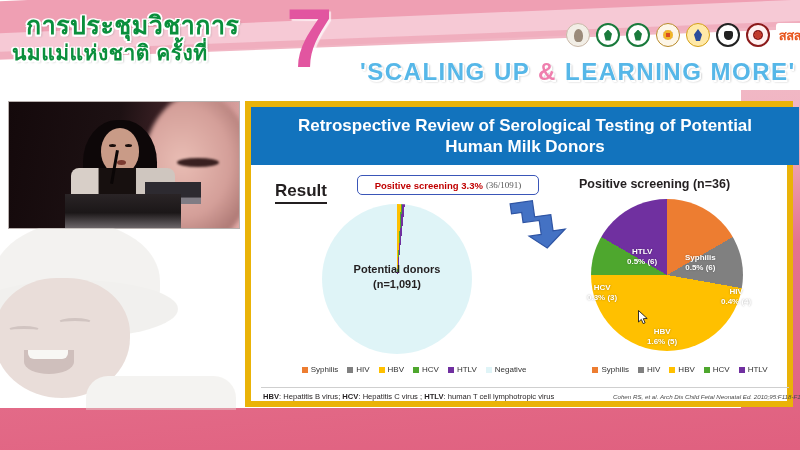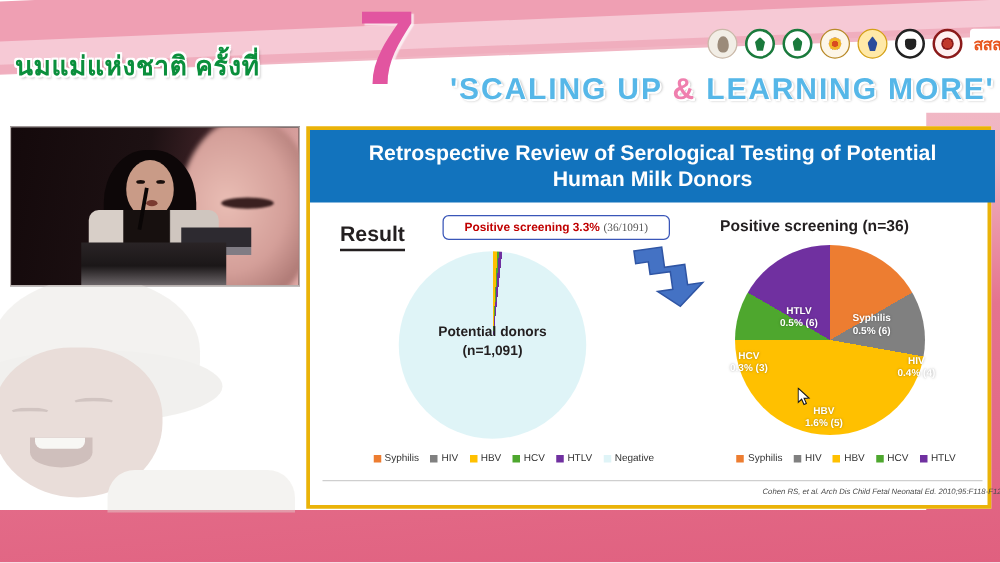--- a/index.html
+++ b/index.html
@@ -106,21 +106,21 @@
               border-top:3px solid #8d6e66;border-left:2px solid transparent;border-right:2px solid transparent;}
   .baby-eye-r{position:absolute;left:58px;top:90px;width:34px;height:9px;border-radius:50%;
               border-top:3px solid #8d6e66;border-left:2px solid transparent;border-right:2px solid transparent;}
   .baby-mouth{position:absolute;left:24px;top:122px;width:50px;height:24px;border-radius:0 0 50% 50%;
               background:#8a6159;overflow:hidden;}
   .baby-teeth{position:absolute;left:4px;top:0;width:40px;height:9px;background:#f0ece6;border-radius:0 0 6px 6px;}
   .baby-body{position:absolute;left:86px;top:148px;width:150px;height:46px;background:#e6e3dd;border-radius:22px 22px 0 0;}
 
   
   .slide { position:absolute; left:245px; top:101px; width:548px; height:306px; background:#ffffff;
-           border:3px solid #eab308; }
+           border:6px solid #eab308; }
   .slide-title { position:absolute; left:0; top:0; width:548px; height:58px; background:#1273bd;
            color:#fff; font-size:17px; font-weight:bold; line-height:1.22; text-align:center;
            padding:9px 24px 0 24px; }
 
   .result-label { position:absolute; left:24px; top:74px; font-size:17px; font-weight:bold; color:#231f20;
            border-bottom:2px solid #231f20; padding-bottom:1px; }
 
   
   .callout { position:absolute; left:106px; top:68px; width:182px; height:20px; background:#ffffff;
            border:1.4px solid #3a56b8; border-radius:5px; display:flex; align-items:center;
@@ -170,20 +170,21 @@
   <div class="bg-pink-base"></div>
   <div class="bg-pink-soft"></div>
   <div class="bg-white-body"></div>
 
   <div class="header">
     <div class="hdr-band-1"></div>
     <div class="hdr-band-2"></div>
     <div class="hdr-band-3"></div>
     <div class="hdr-white-wedge"></div>
 
+    <div class="thai-l1">การประชุมวิชาการ</div>
     <div class="thai-l2">นมแม่แห่งชาติ ครั้งที่</div>
     <div class="big-seven">7</div>
 
     <div class="tagline">
       <span>'SCALING UP </span><span class="amp">&amp;</span><span> LEARNING MORE'</span>
     </div>
 
     <div class="logos">
       <div class="logo lg1"></div>
       <div class="logo lg2"></div>
@@ -317,20 +318,21 @@
           <span class="leg-swatch" style="background: rgb(78, 167, 46);"></span>
           <span class="leg-txt">HCV</span>
         </div>
         <div class="leg-item">
           <span class="leg-swatch" style="background: rgb(112, 48, 160);"></span>
           <span class="leg-txt">HTLV</span>
         </div>
       </div>
 
     <div class="foot-rule"></div>
+    <div class="footnote"><b>HBV</b><span>: Hepatitis B virus; </span><b>HCV</b><span>: Hepatitis C virus ; </span><b>HTLV</b><span>: human T cell lymphotropic virus</span></div>
     <div class="citation">Cohen RS, et al. Arch Dis Child Fetal Neonatal Ed. 2010;95:F118-F120.</div>
   </div>
 
   <svg class="cursor" viewBox="0 0 11 15">
     <path d="M0.5 0.5 L0.5 12 L3.3 9.4 L5.2 13.6 L7.1 12.8 L5.3 8.7 L9.2 8.5 Z" fill="#ffffff" stroke="#1a1a1a" stroke-width="0.9"></path>
   </svg>
 
 </div>
 
 </body></html>

